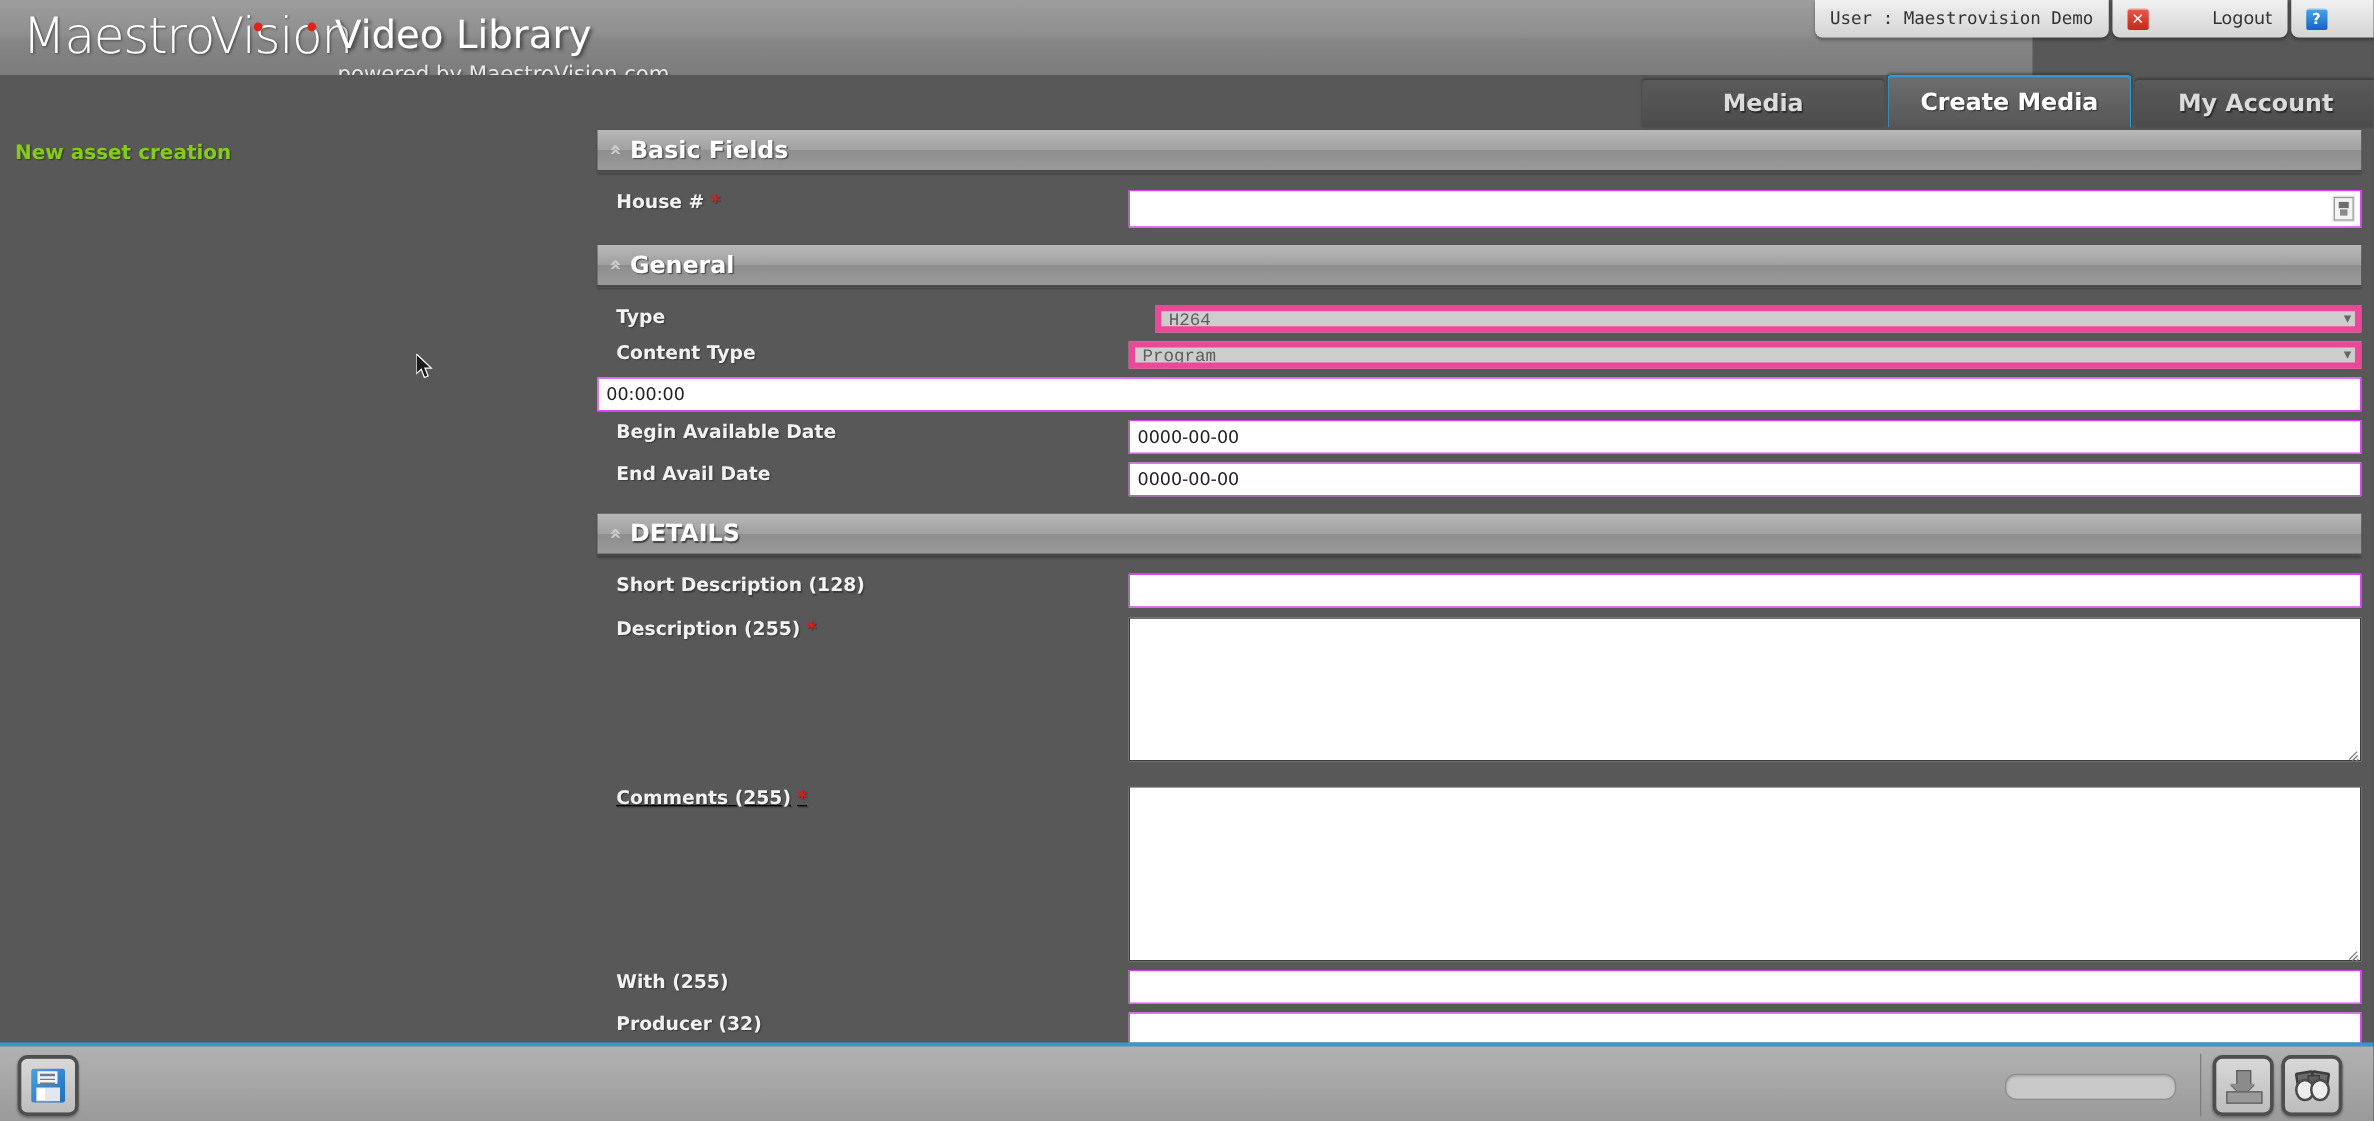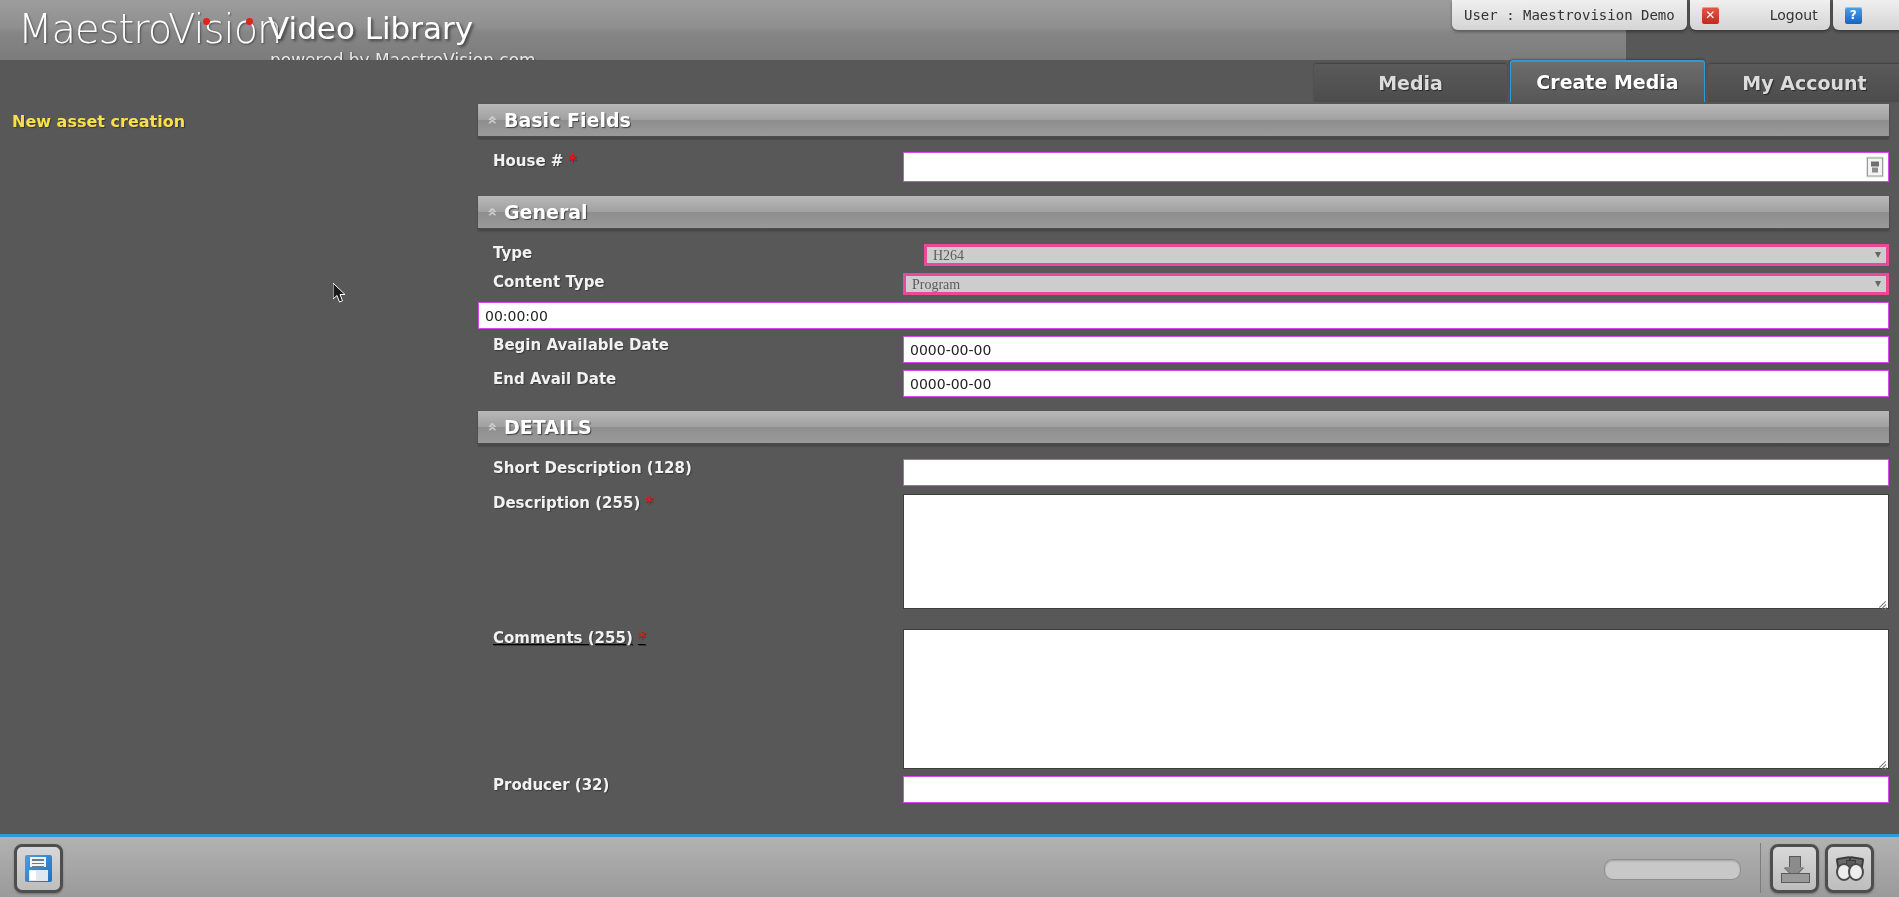--- a/index.html
+++ b/index.html
@@ -166,21 +166,21 @@
     left: 0; top: 0;
     width: 478px;
     height: 734px;
     background: #585858;
   }
   .sidebar-title {
     position: absolute;
     left: 12px; top: 12px;
     font-size: 16px;
     font-weight: bold;
-    color: #fde047;
+    color: #84cc16;
     text-shadow: 1px 1px 1px rgba(0,0,0,0.4);
   }
 
   .form-col {
     position: absolute;
     left: 478px; top: 0;
     width: 1421px;
     height: 734px;
     background: #585858;
   }
@@ -247,22 +247,22 @@
     outline: none;
   }
   input.txt.tall { height: 30px; }
 
   .select-wrap { position: relative; width: 100%; }
   select.sel {
     width: 100%;
     box-sizing: border-box;
     height: 22px;
     background: #cdcdcd;
-    border: 3px solid #ec4899;
-    font-family: Liberation Serif, serif;
+    border: 5px solid #ec4899;
+    font-family: Liberation Mono, monospace;
     font-size: 14px;
     color: #5d5d5d;
     padding: 0 6px;
     -webkit-appearance: none;
     -moz-appearance: none;
     appearance: none;
     outline: none;
   }
   .sel-arrow {
     position: absolute;
@@ -580,20 +580,26 @@
           <div class="row-label"><span>Comments (255)</span><span class="req">*</span></div>
           <div class="row-field">
             <div class="ta-wrap">
               <textarea class="ta" placeholder="" style="height: 140px;"></textarea>
               <span class="ta-grip">
                 <i style="width:9px;top:7px;"></i>
                 <i style="width:6px;top:9px;"></i>
                 <i style="width:3px;top:11px;"></i>
               </span>
             </div>
+          </div>
+        </div>
+        <div class="row" style="margin-top: 7px;">
+          <div class="row-label"><span>With (255)</span></div>
+          <div class="row-field">
+            <div class="house-wrap"><input type="text" class="txt" placeholder="" value="" style=""></div>
           </div>
         </div>
         <div class="row" style="margin-top: 7px;">
           <div class="row-label"><span>Producer (32)</span></div>
           <div class="row-field">
             <div class="house-wrap"><input type="text" class="txt" placeholder="" value="" style=""></div>
           </div>
         </div>
       </div>
   </div>

